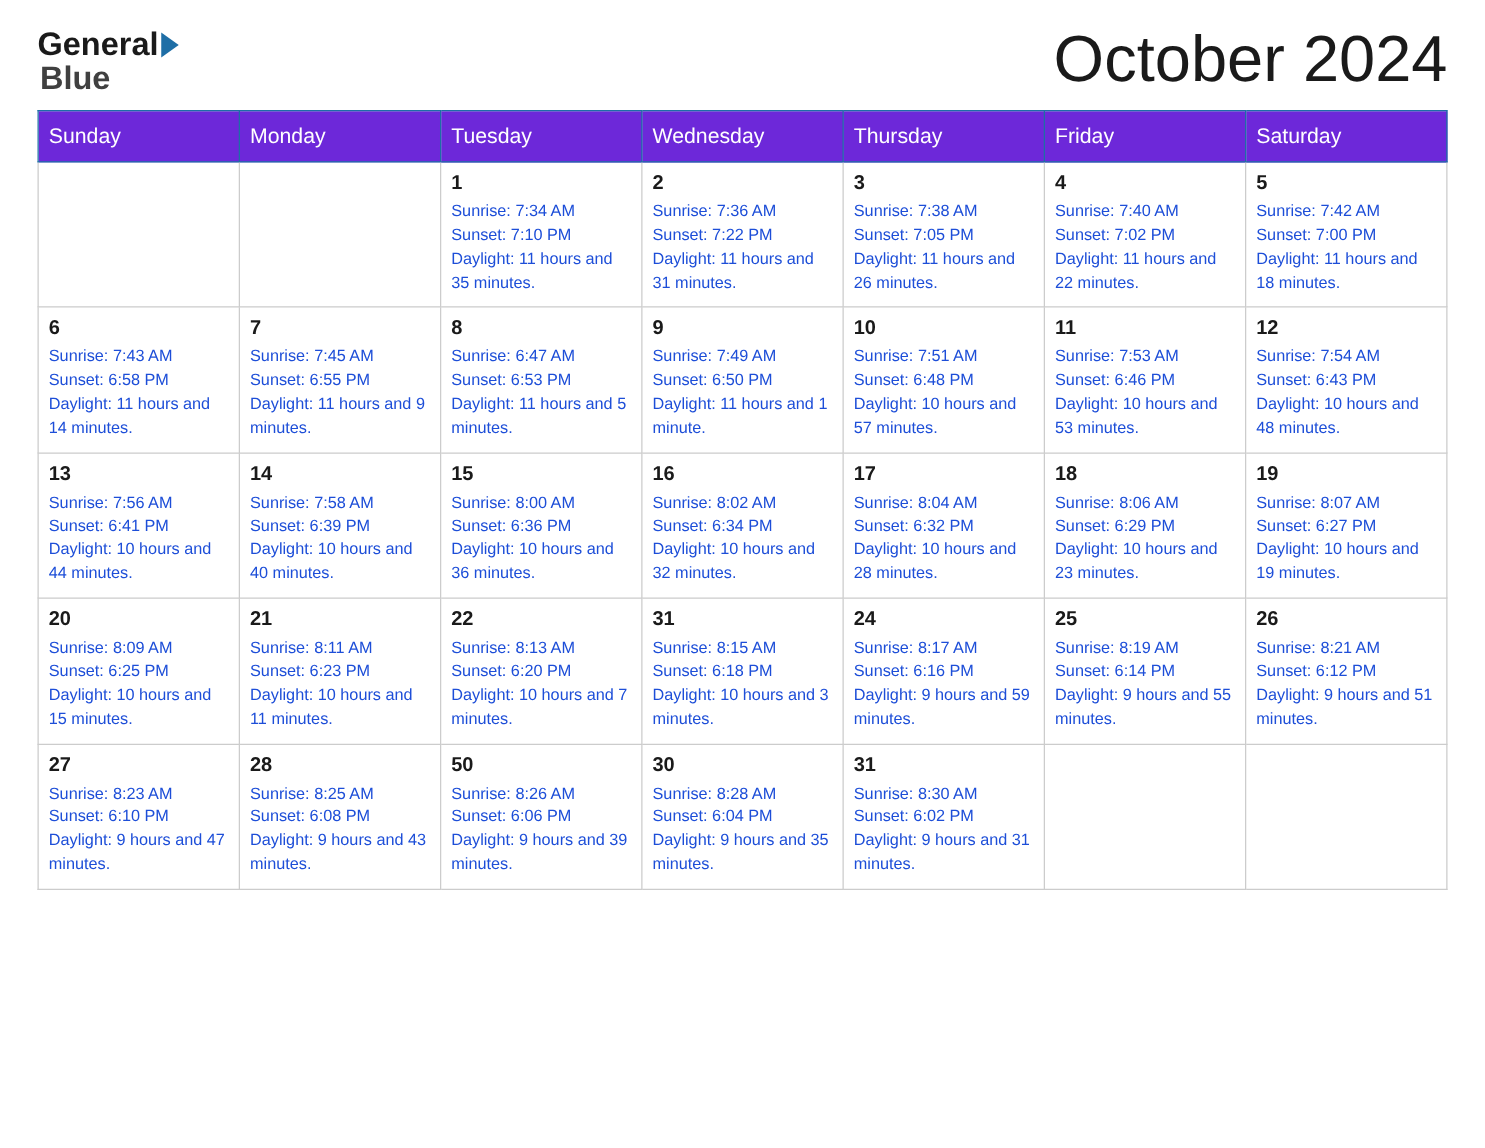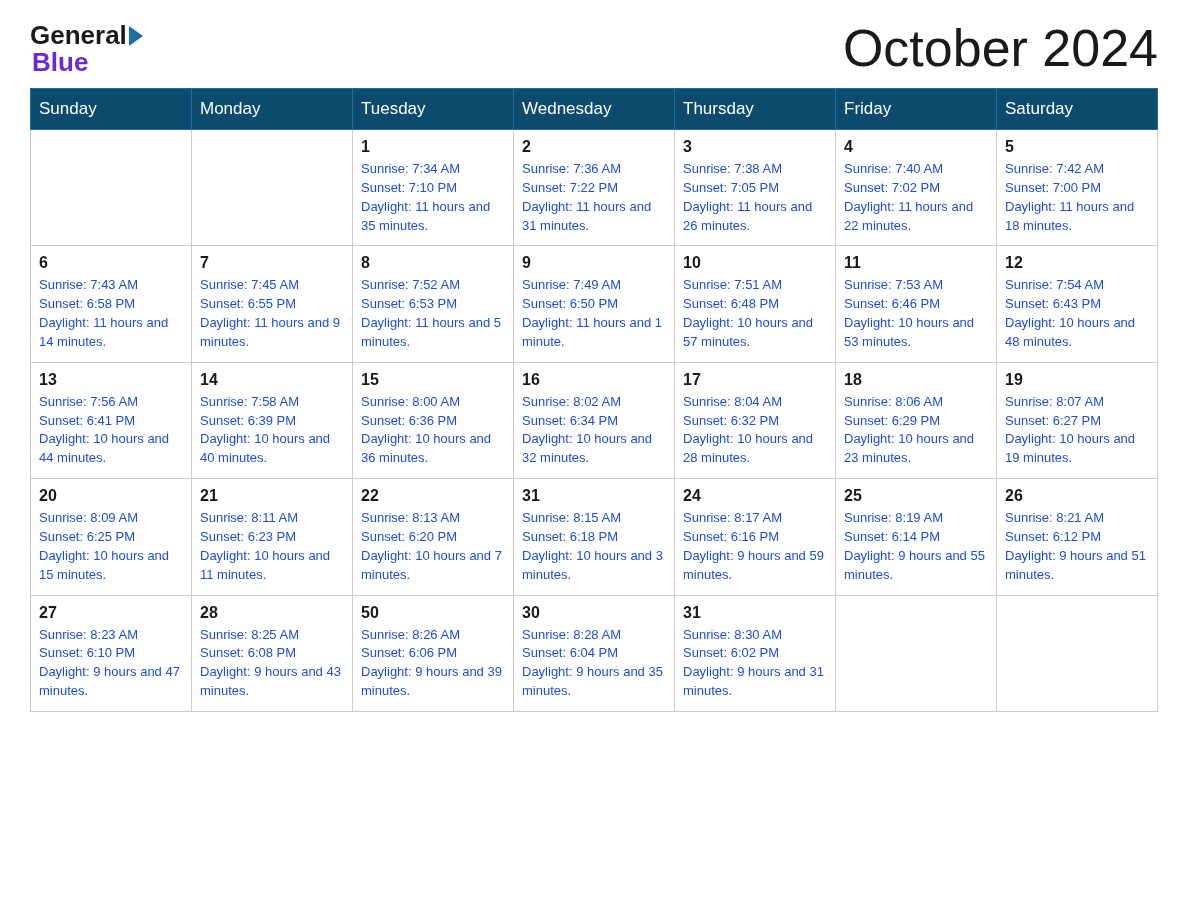--- a/index.html
+++ b/index.html
@@ -54,21 +54,21 @@
       font-size: 22px;
       color: #333;
       margin-top: 4px;
     }
     .calendar-table {
       width: 100%;
       border-collapse: collapse;
       margin-top: 10px;
     }
     .calendar-table th {
-      background-color: #0c4a6e;
+      background-color: #6d28d9;
       color: #fff;
       padding: 10px 8px;
       text-align: left;
       font-size: 17px;
       font-weight: normal;
       border: 1px solid #1e6ea6;
     }
     .calendar-table td {
       border: 1px solid #ccc;
       vertical-align: top;
@@ -91,21 +91,21 @@
     .empty-cell {
       background: #fff;
     }
     .logo-line2 {
       display: flex;
       align-items: center;
       margin-top: -4px;
       padding-left: 2px;
     }
     .logo-line2-text {
-      color: #6d28d9;
+      color: #404040;
       font-size: 26px;
       font-weight: bold;
     }
   </style>
 </head>
 <body>
 
 <div class="header">
   <div class="logo">
     <div class="logo-text">
@@ -183,21 +183,21 @@
         </td>
         <td>
           <span class="day-number">7</span>
           <div class="day-info">Sunrise: 7:45 AM
 Sunset: 6:55 PM
 Daylight: 11 hours
 and 9 minutes.</div>
         </td>
         <td>
           <span class="day-number">8</span>
-          <div class="day-info">Sunrise: 7:52 AM
+          <div class="day-info">Sunrise: 6:47 AM
 Sunset: 6:53 PM
 Daylight: 11 hours
 and 5 minutes.</div>
         </td>
         <td>
           <span class="day-number">9</span>
           <div class="day-info">Sunrise: 7:49 AM
 Sunset: 6:50 PM
 Daylight: 11 hours
 and 1 minute.</div>

